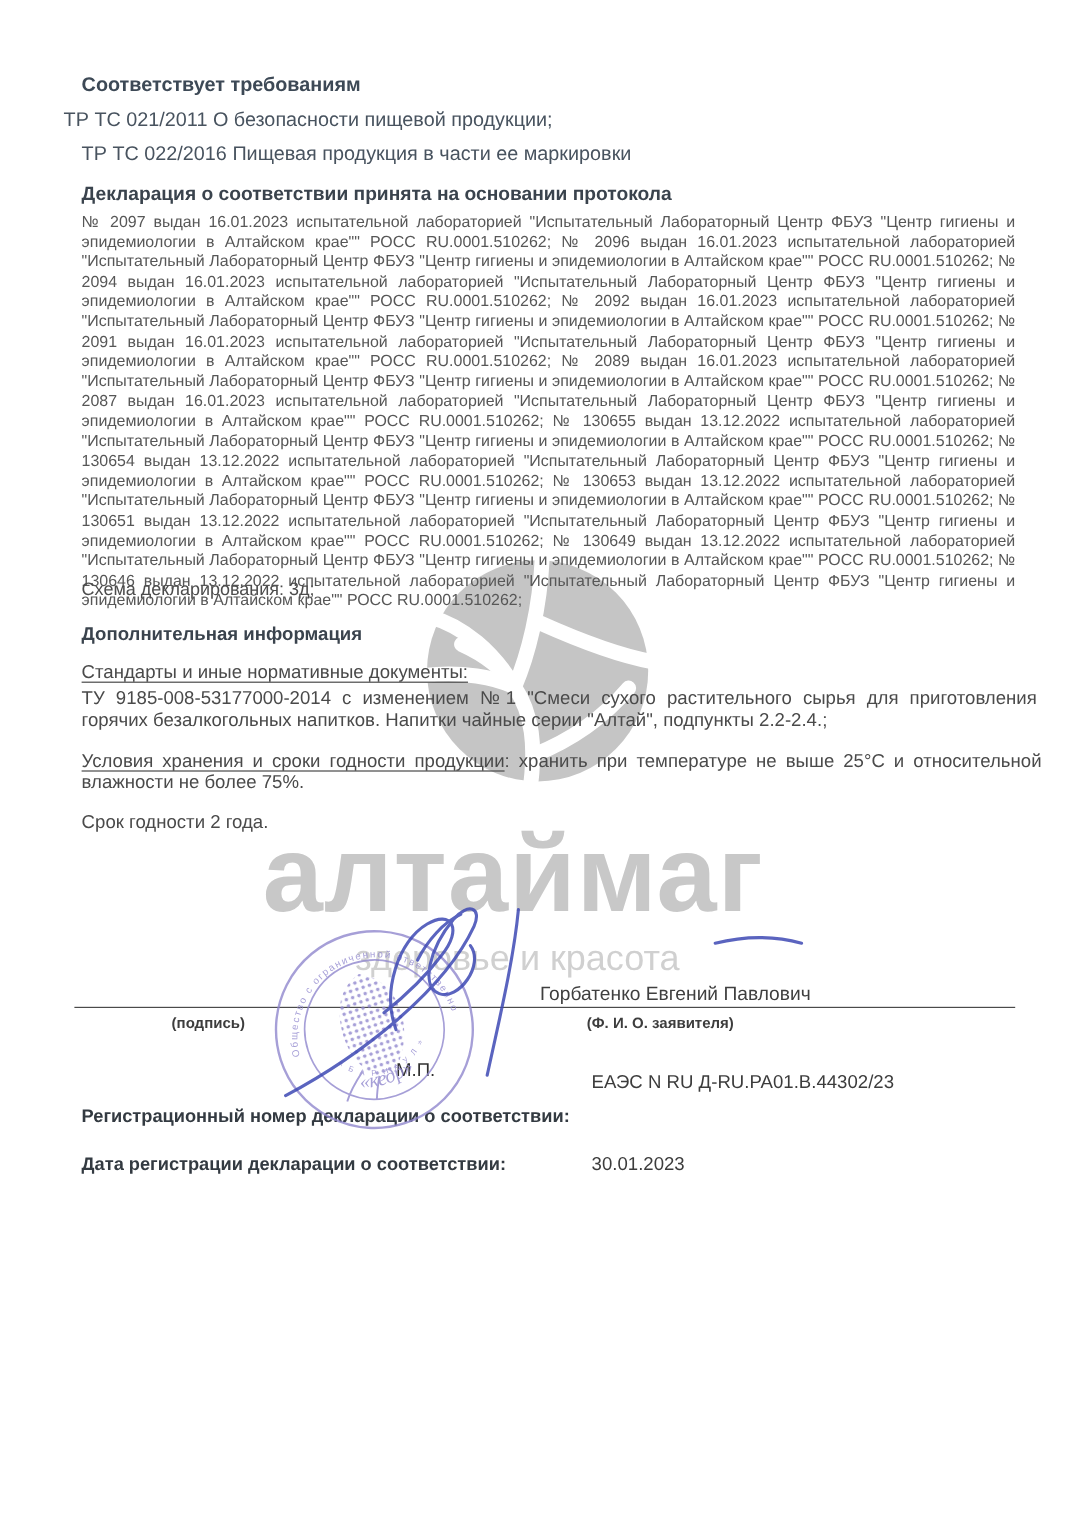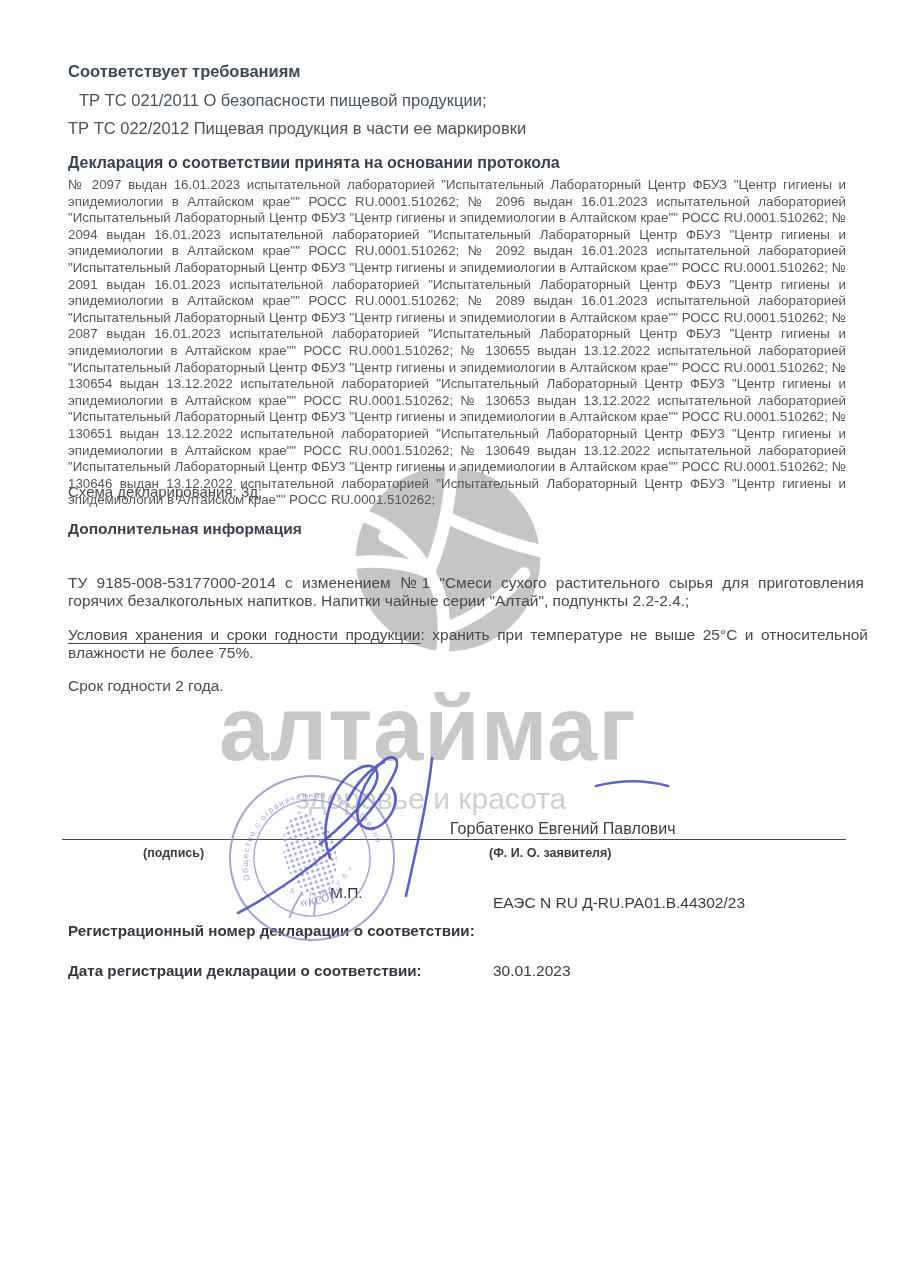--- a/index.html
+++ b/index.html
@@ -48,32 +48,33 @@
       <path d="M97,173 C127,161 156,142 179,115"></path>
     </g>
   </svg>
 
   <div class="abs z-wm wm-tagline" style="left:296px;top:782px;">здоровье и красота</div>
 
   <div class="abs z-wm wm-brand" style="left:219px;top:678px;">алтаймаг</div>
 
   <div class="abs z-text h-bold" style="left:68px;top:62px;font-size:16.5px;color:#3d4956;">Соответствует требованиям</div>
 
-  <div class="abs z-text req-line" style="left:79px;top:91px;text-align:center;">ТР ТС 021/2011 О безопасности пищевой продукции;</div>
+  <div class="abs z-text req-line" style="left:53px;top:91px;text-align:center;">ТР ТС 021/2011 О безопасности пищевой продукции;</div>
 
-  <div class="abs z-text req-line" style="left:68px;top:119px;">ТР ТС 022/2012 Пищевая продукция в части ее маркировки</div>
+  <div class="abs z-text req-line" style="left:68px;top:119px;">ТР ТС 022/2016 Пищевая продукция в части ее маркировки</div>
 
   <div class="abs z-text h-bold" style="left:68px;top:154px;">Декларация о соответствии принята на основании протокола</div>
 
   <div class="abs z-text para" style="left:68px;top:177px;">№ 2097 выдан 16.01.2023  испытательной лабораторией "Испытательный Лабораторный Центр ФБУЗ "Центр гигиены и эпидемиологии в Алтайском крае"" РОСС RU.0001.510262; № 2096 выдан 16.01.2023  испытательной лабораторией "Испытательный Лабораторный Центр ФБУЗ "Центр гигиены и эпидемиологии в Алтайском крае"" РОСС RU.0001.510262; № 2094 выдан 16.01.2023  испытательной лабораторией "Испытательный Лабораторный Центр ФБУЗ "Центр гигиены и эпидемиологии в Алтайском крае"" РОСС RU.0001.510262; № 2092 выдан 16.01.2023  испытательной лабораторией "Испытательный Лабораторный Центр ФБУЗ "Центр гигиены и эпидемиологии в Алтайском крае"" РОСС RU.0001.510262; № 2091 выдан 16.01.2023  испытательной лабораторией "Испытательный Лабораторный Центр ФБУЗ "Центр гигиены и эпидемиологии в Алтайском крае"" РОСС RU.0001.510262; № 2089 выдан 16.01.2023  испытательной лабораторией "Испытательный Лабораторный Центр ФБУЗ "Центр гигиены и эпидемиологии в Алтайском крае"" РОСС RU.0001.510262; № 2087 выдан 16.01.2023  испытательной лабораторией "Испытательный Лабораторный Центр ФБУЗ "Центр гигиены и эпидемиологии в Алтайском крае"" РОСС RU.0001.510262; № 130655 выдан 13.12.2022  испытательной лабораторией "Испытательный Лабораторный Центр ФБУЗ "Центр гигиены и эпидемиологии в Алтайском крае"" РОСС RU.0001.510262;  № 130654 выдан 13.12.2022  испытательной лабораторией "Испытательный Лабораторный Центр ФБУЗ "Центр гигиены и эпидемиологии в Алтайском крае"" РОСС RU.0001.510262;  № 130653 выдан 13.12.2022  испытательной лабораторией "Испытательный Лабораторный Центр ФБУЗ "Центр гигиены и эпидемиологии в Алтайском крае"" РОСС RU.0001.510262;  № 130651 выдан 13.12.2022  испытательной лабораторией "Испытательный Лабораторный Центр ФБУЗ "Центр гигиены и эпидемиологии в Алтайском крае"" РОСС RU.0001.510262; № 130649 выдан 13.12.2022  испытательной лабораторией "Испытательный Лабораторный Центр ФБУЗ "Центр гигиены и эпидемиологии в Алтайском крае"" РОСС RU.0001.510262;  № 130646 выдан 13.12.2022  испытательной лабораторией "Испытательный Лабораторный Центр ФБУЗ "Центр гигиены и эпидемиологии в Алтайском крае"" РОСС RU.0001.510262;</div>
 
   <div class="abs z-text" style="left:68px;top:483px;font-size:15px;color:#4c4c4c;">Схема декларирования: 3д;</div>
 
   <div class="abs z-text h-bold" style="left:68px;top:520px;font-size:15.5px;">Дополнительная информация</div>
 
+  <div class="abs z-text info-text u" style="left:68px;top:551px;line-height:20px;">Стандарты и иные нормативные документы:</div>
 
   <div class="abs z-text info-text justify" style="left:68px;top:574px;width:796px;">ТУ 9185-008-53177000-2014 с изменением №1 "Смеси сухого растительного сырья для приготовления горячих безалкогольных напитков. Напитки чайные серии "Алтай", подпункты 2.2-2.4.;</div>
 
   <div class="abs z-text info-text justify" style="left:68px;top:626px;width:800px;">
     <span class="u">Условия хранения и сроки годности продукции</span><span>: хранить при температуре не выше 25°С и относительной влажности не более 75%.</span>
   </div>
 
   <div class="abs z-text info-text" style="left:68px;top:677px;">Срок годности 2 года.</div>
 
 

